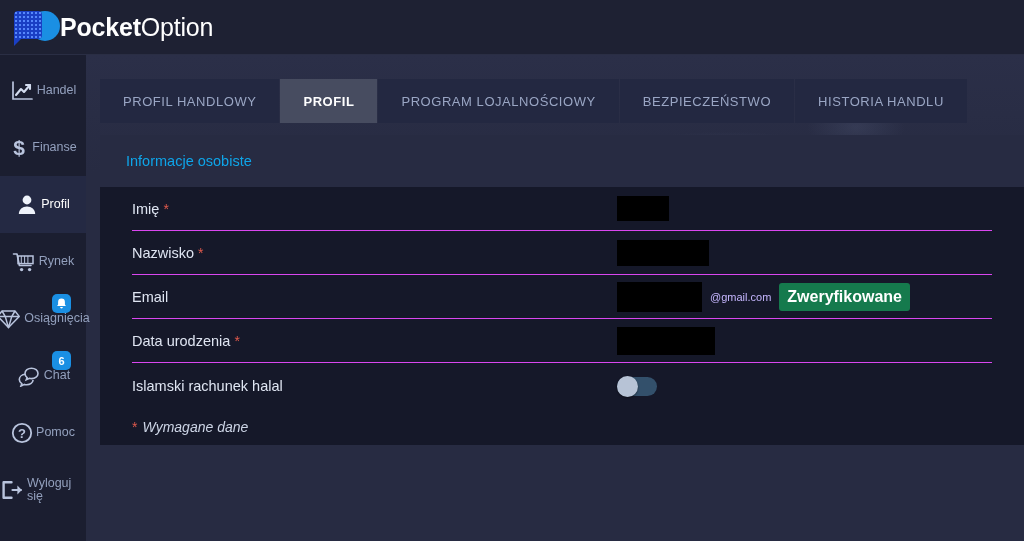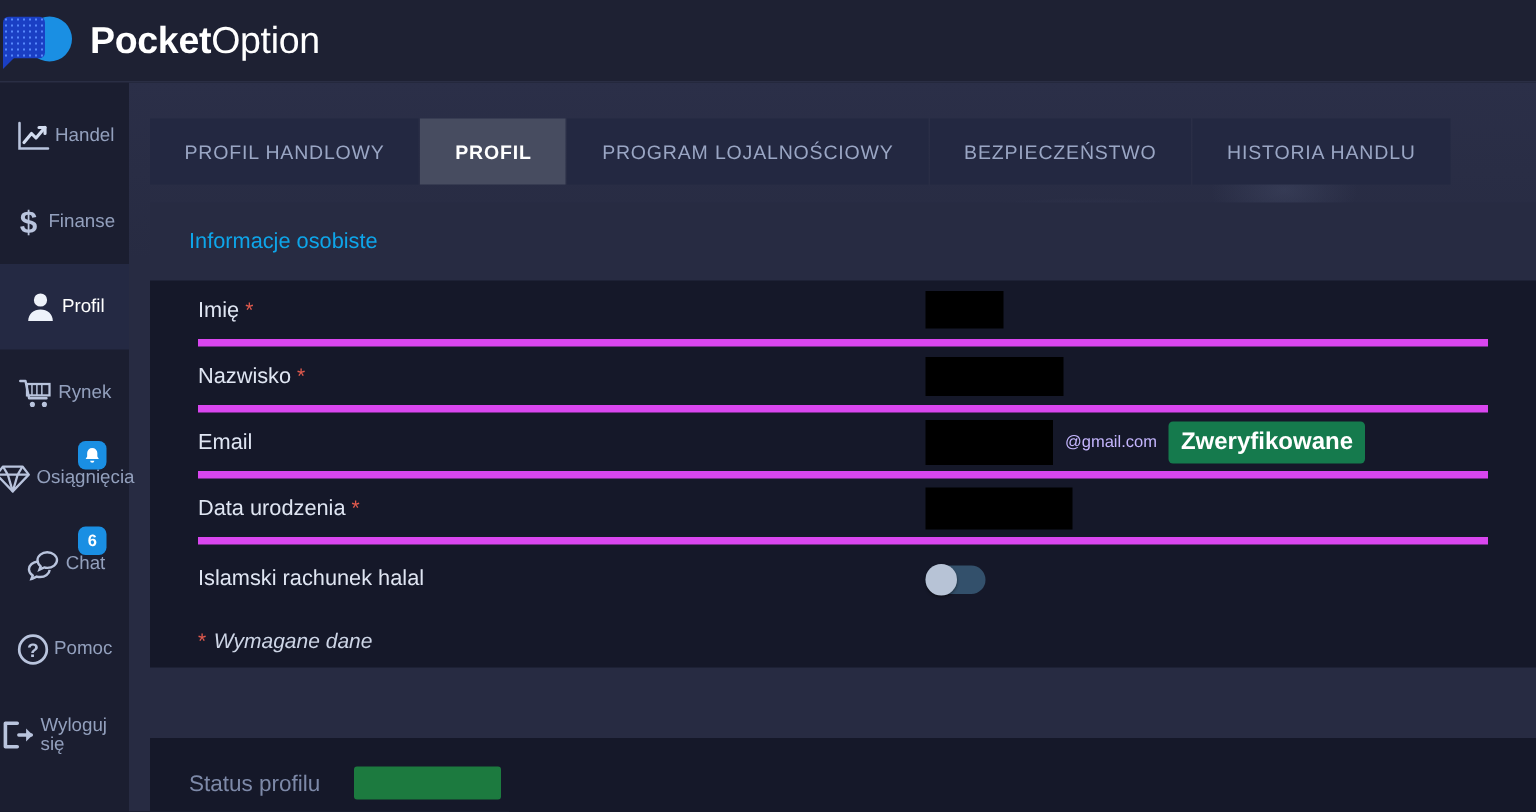--- a/index.html
+++ b/index.html
@@ -16,21 +16,21 @@
 
   
   .header {
     position: absolute; left: 0; top: 0;
     width: 1024px; height: 55px;
     background: #1e2133;
     border-bottom: 1px solid #2a2e44;
     display: flex; align-items: center;
     z-index: 30;
   }
-  .logo-wrap { display: flex; align-items: center; gap: 16px; }
+  .logo-wrap { display: flex; align-items: center; padding-left: 12px; gap: 4px; }
   .logo-mark { position: relative; width: 44px; height: 38px; }
   .logo-circle {
     position: absolute; left: 18px; top: 3px;
     width: 30px; height: 30px; border-radius: 50%;
     background: #1a8fe3;
   }
   .logo-bubble {
     position: absolute; left: 2px; top: 3px;
     width: 28px; height: 28px;
     background: #1a3fc4;
@@ -124,21 +124,21 @@
     background: #272b42;
     display: flex; align-items: center;
     padding-left: 26px;
     color: #0ea5e9; font-size: 14.5px;
   }
   .panel-body { background: #151829; padding: 0 32px; }
 
   .frow {
     display: flex; align-items: center;
     height: 44px;
-    border-bottom: 5px solid #d946ef;
+    border-bottom: 1px solid #d946ef;
   }
   .frow:last-of-type { border-bottom: none; }
   .frow .flabel {
     width: 485px;
     color: #dfe5f2; font-size: 14.5px;
   }
   .req { color: #e05a4d; font-size: 14px; }
   .fval { display: flex; align-items: center; gap: 8px; }
   .redact { background: #000000; display: block; }
   .email-suffix { color: #c4b5fd; font-size: 11px; }
@@ -366,22 +366,15 @@
         </div>
 
         <div class="note">
           <span class="req">*</span>
           <span>Wymagane dane</span>
         </div>
 
       </div>
     </div>
 
-    <div class="below">
-      <div class="gap"></div>
-      <div class="card">
-        <span class="lbl">Status profilu</span>
-        <span class="pill"></span>
-      </div>
-    </div>
 
   </div>
 </div>
 
 </body></html>

